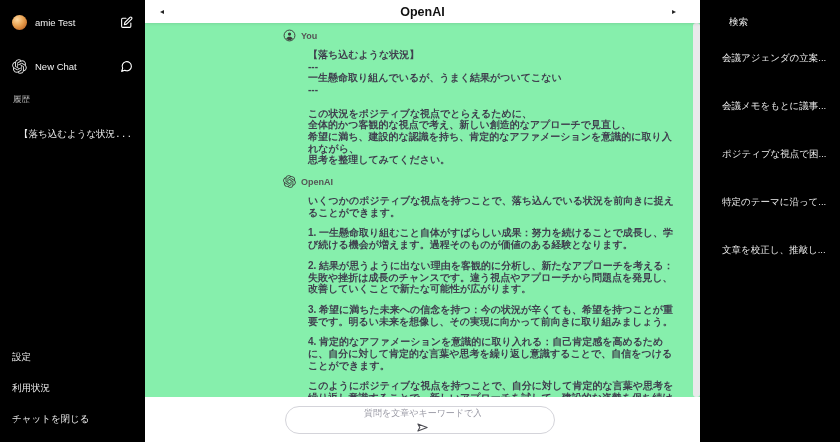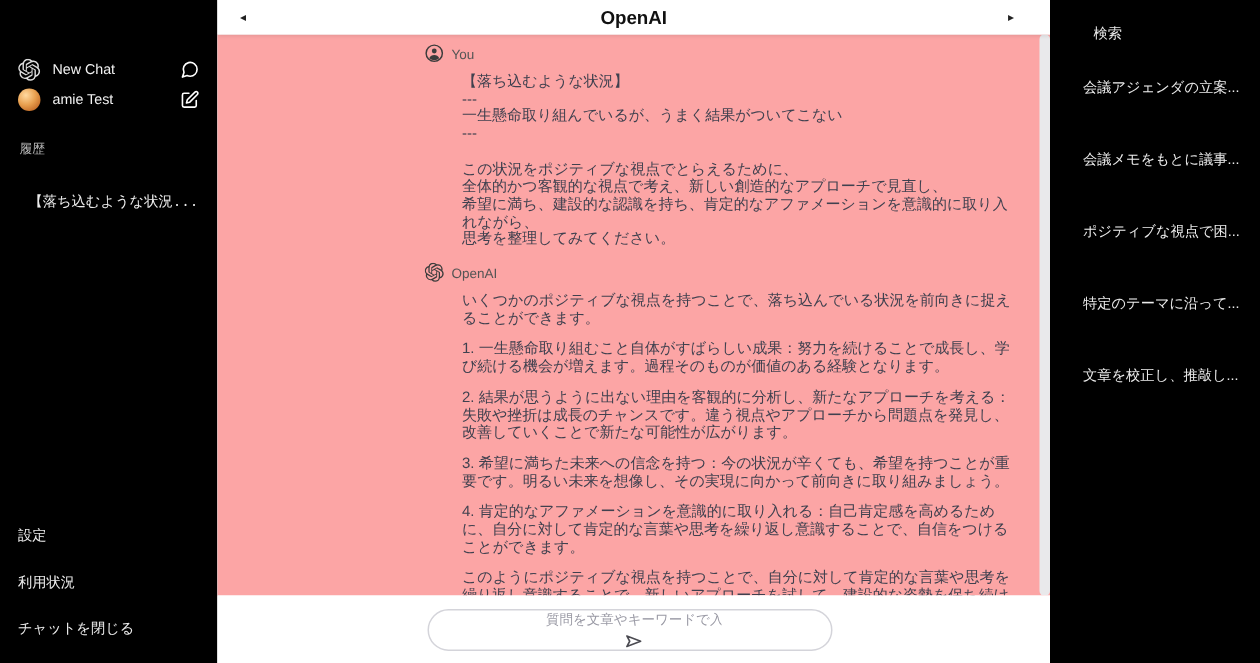--- a/index.html
+++ b/index.html
@@ -40,21 +40,21 @@
   .chat-header {
     height:23px; flex-shrink:0; position:relative; background:#fff;
     display:flex; align-items:center; justify-content:center;
     box-shadow:0 1px 3px rgba(0,0,0,.10); z-index:2;
   }
   .page-title { font-size:12.5px; font-weight:bold; color:#111; margin:0; }
   .nav-arrow { position:absolute; top:50%; transform:translateY(-50%); font-size:8px; color:#222; cursor:pointer; line-height:1; }
   .nav-arrow.left { left:15px; }
   .nav-arrow.right { right:24px; }
 
-  .chat-scroll { flex:1; position:relative; background:#fca5a5; overflow:hidden; }
+  .chat-scroll { flex:1; position:relative; background:#86efac; overflow:hidden;font-weight:bold; }
   .chat-col { margin-left:140px; width:390px; padding-top:6px; }
   .scrollbar { position:absolute; top:0; right:0; width:7px; height:100%; background:#e9e9eb; border-radius:3px; }
 
   .role-row { display:flex; align-items:center; gap:5px; font-size:9px; color:#555; margin:0 0 7px -2px; }
   .role-row.assistant { margin-top:9px; }
   .role-icon { width:13px; height:13px; color:#3c3c3c; flex-shrink:0; }
 
   .msg { font-size:10px; line-height:11.7px; color:#40414f;margin-left:23px; }
   .user-msg { white-space:pre-line; }
   .assistant-msg p { margin:0 0 9px; }
@@ -88,45 +88,45 @@
 </head>
 <body>
 
 <svg width="0" height="0" style="position:absolute" aria-hidden="true">
   <symbol id="openai-mark" viewBox="0 0 41 41">
     <path fill="currentColor" d="M37.53 16.87a9.96 9.96 0 0 0-.86-8.18 10.08 10.08 0 0 0-10.85-4.84A9.96 9.96 0 0 0 18.31.5a10.08 10.08 0 0 0-9.61 6.98 9.97 9.97 0 0 0-6.67 4.83 10.08 10.08 0 0 0 1.24 11.82 9.97 9.97 0 0 0 .86 8.18 10.08 10.08 0 0 0 10.86 4.84 9.97 9.97 0 0 0 7.51 3.35 10.08 10.08 0 0 0 9.62-6.98 9.97 9.97 0 0 0 6.66-4.84 10.08 10.08 0 0 0-1.24-11.81ZM22.5 37.89a7.47 7.47 0 0 1-4.8-1.74c.06-.03.17-.09.24-.13l7.96-4.6a1.3 1.3 0 0 0 .66-1.13V19.05l3.37 1.94a.12.12 0 0 1 .07.1v9.3a7.5 7.5 0 0 1-7.5 7.5ZM6.39 31a7.47 7.47 0 0 1-.9-5.02c.06.04.17.1.24.14l7.97 4.6a1.3 1.3 0 0 0 1.3 0l9.73-5.61v3.88a.12.12 0 0 1-.05.1l-8.05 4.65A7.5 7.5 0 0 1 6.39 31ZM4.3 13.62a7.47 7.47 0 0 1 3.9-3.29v9.48a1.3 1.3 0 0 0 .65 1.13l9.73 5.61-3.37 1.94a.12.12 0 0 1-.11.01l-8.05-4.65a7.5 7.5 0 0 1-2.75-10.23Zm27.66 6.44-9.72-5.62 3.36-1.94a.12.12 0 0 1 .12-.01l8.05 4.65a7.5 7.5 0 0 1-1.16 13.52v-9.47a1.3 1.3 0 0 0-.65-1.13Zm3.35-5.04c-.06-.04-.16-.1-.23-.14l-7.97-4.6a1.3 1.3 0 0 0-1.31 0l-9.72 5.61v-3.88a.12.12 0 0 1 .05-.1l8.05-4.65a7.5 7.5 0 0 1 11.13 7.76Zm-21.06 6.93-3.37-1.94a.12.12 0 0 1-.07-.1v-9.3a7.5 7.5 0 0 1 12.3-5.75c-.06.03-.17.09-.24.13l-7.96 4.6a1.3 1.3 0 0 0-.66 1.13Zm1.83-3.94 4.33-2.5 4.33 2.5v5l-4.33 2.5-4.33-2.5Z"></path>
   </symbol>
 </svg>
 
 <aside class="lsb">
+  <div class="lsb-row">
+    <span class="avatar"></span>
+    <span class="lsb-label">amie Test</span>
+    <span class="lsb-action">
+      <svg viewBox="0 0 24 24" width="13" height="13" fill="none" stroke="currentColor" stroke-width="2" stroke-linecap="round" stroke-linejoin="round">
+          <path d="M11 4H5a2 2 0 0 0-2 2v13a2 2 0 0 0 2 2h13a2 2 0 0 0 2-2v-6"></path>
+          <path d="M18.4 2.6a2.1 2.1 0 0 1 3 3L12 15l-4 1 1-4Z"></path>
+        </svg>
+    </span>
+  </div>
+
   <div class="lsb-row second">
     <span class="logo-sm">
       <svg viewBox="0 0 41 41" width="15" height="15">
           <use href="#openai-mark"></use>
         </svg>
     </span>
     <span class="lsb-label">New Chat</span>
     <span class="lsb-action">
       <svg viewBox="0 0 24 24" width="13" height="13" fill="none" stroke="currentColor" stroke-width="2" stroke-linecap="round" stroke-linejoin="round">
           <path d="M21 11.5a8.38 8.38 0 0 1-8.5 8.5 8.5 8.5 0 0 1-3.8-.9L3 21l1.9-5.7A8.5 8.5 0 1 1 21 11.5z"></path>
         </svg>
     </span>
   </div>
 
-  <div class="lsb-row">
-    <span class="avatar"></span>
-    <span class="lsb-label">amie Test</span>
-    <span class="lsb-action">
-      <svg viewBox="0 0 24 24" width="13" height="13" fill="none" stroke="currentColor" stroke-width="2" stroke-linecap="round" stroke-linejoin="round">
-          <path d="M11 4H5a2 2 0 0 0-2 2v13a2 2 0 0 0 2 2h13a2 2 0 0 0 2-2v-6"></path>
-          <path d="M18.4 2.6a2.1 2.1 0 0 1 3 3L12 15l-4 1 1-4Z"></path>
-        </svg>
-    </span>
-  </div>
-
   <div class="lsb-section-label">履歴</div>
   <div class="lsb-history-item">【落ち込むような状況...</div>
 
   <div class="lsb-spacer"></div>
 
   <div class="lsb-footer-item">設定</div>
   <div class="lsb-footer-item">利用状況</div>
   <div class="lsb-footer-item">チャットを閉じる</div>
 </aside>
 

